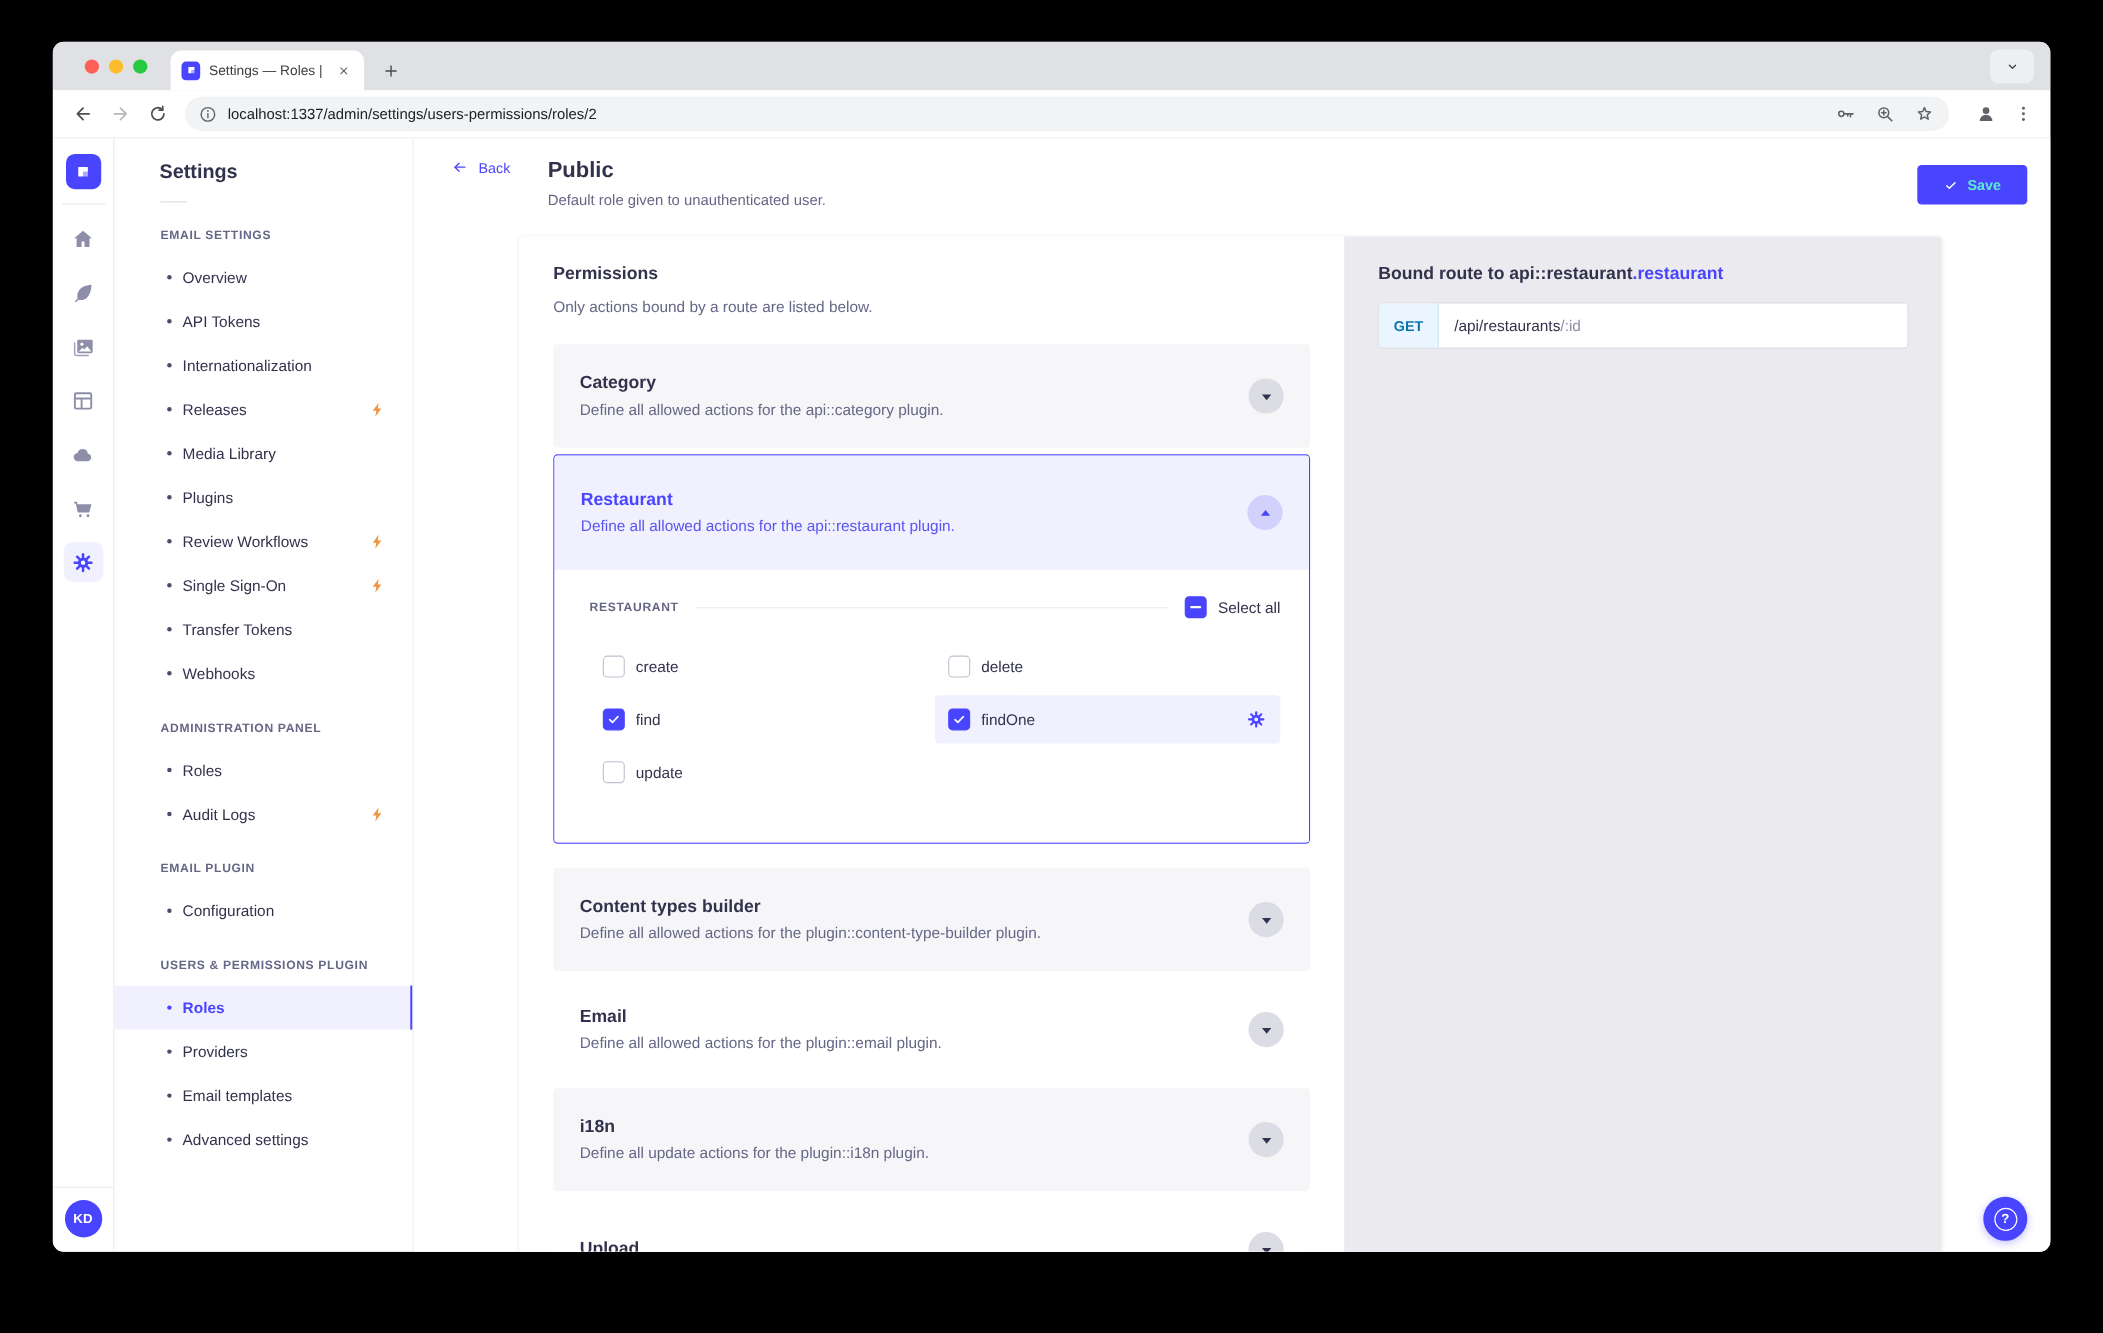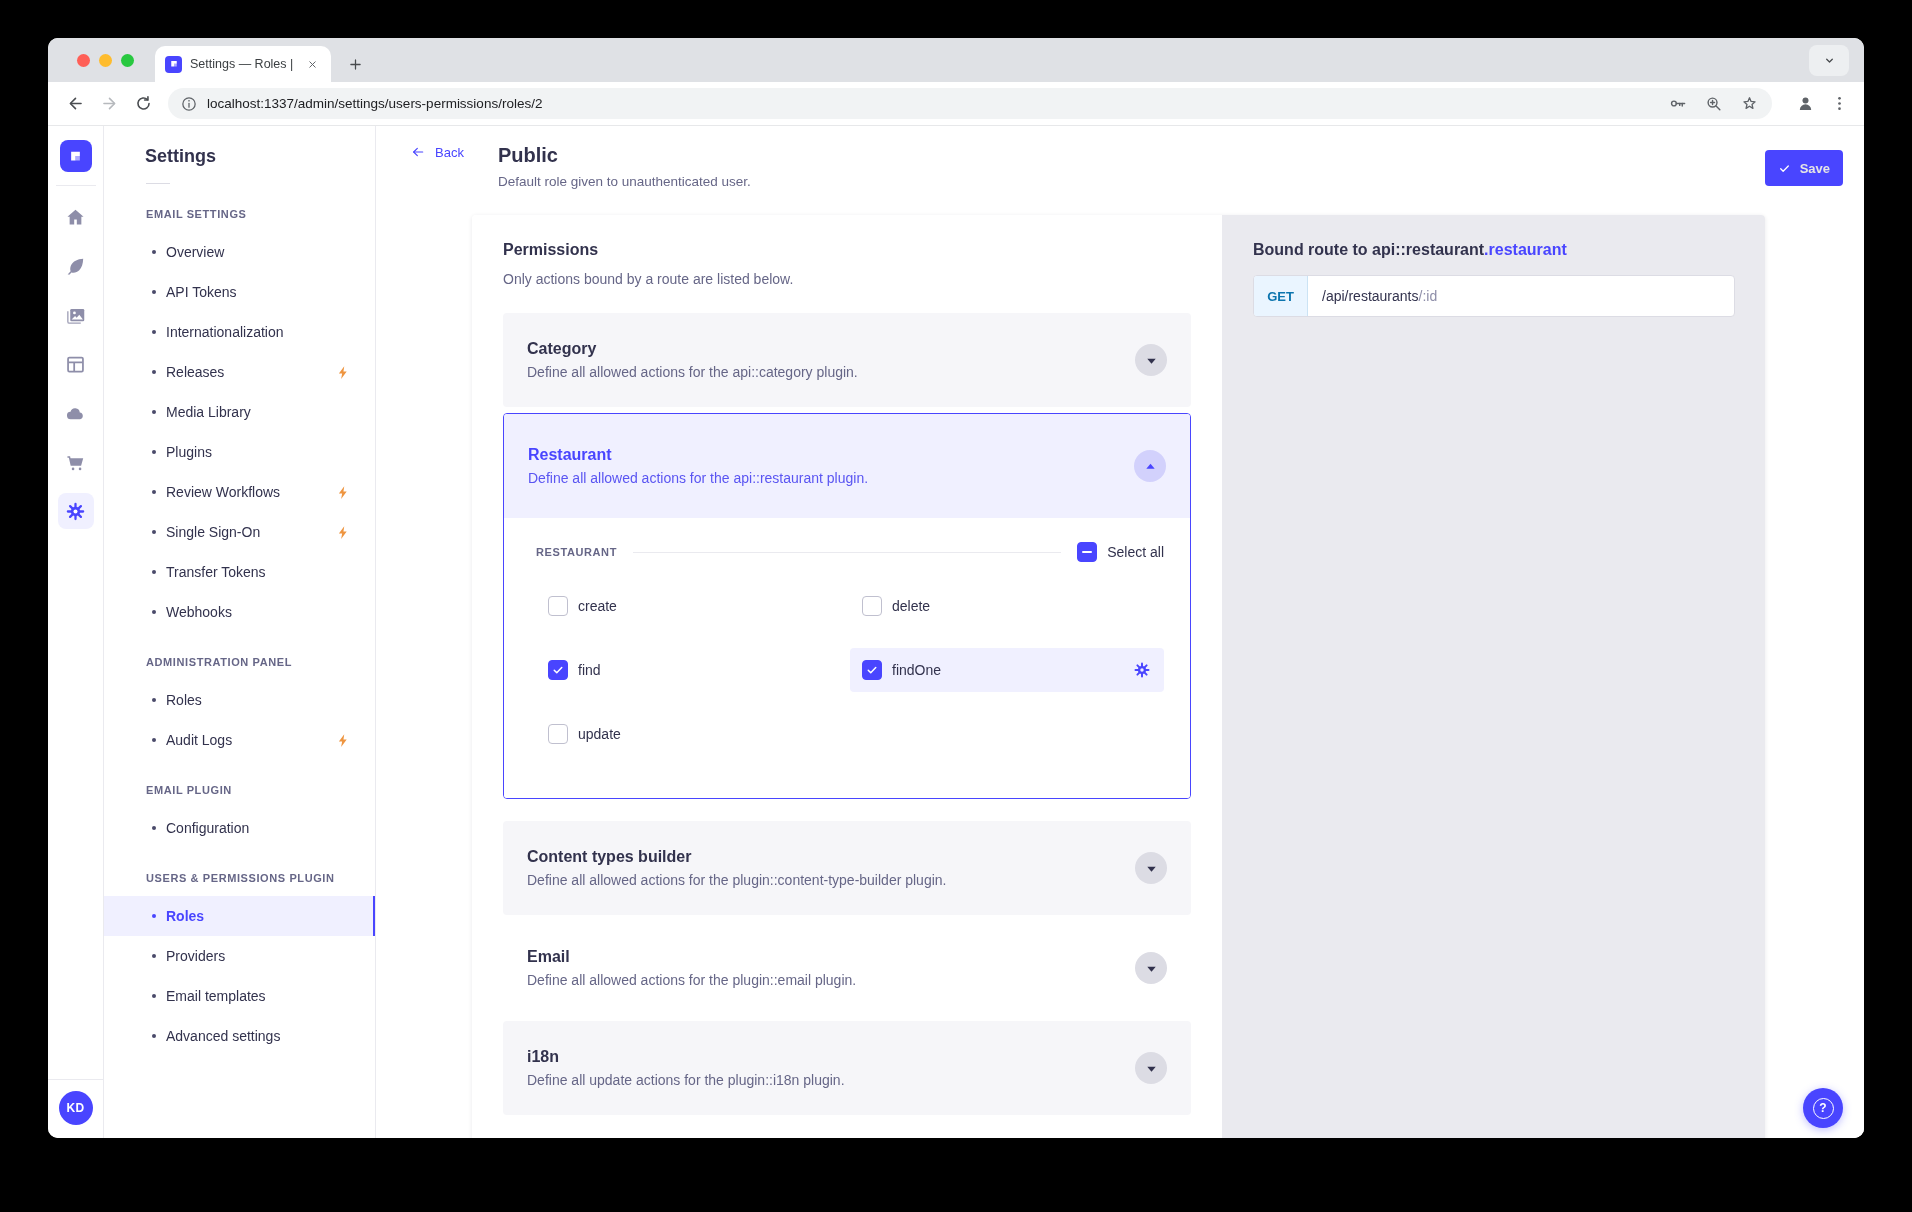--- a/index.html
+++ b/index.html
@@ -72,22 +72,22 @@
   .sb-item.active .sb-item-label { color:var(--accent); font-weight:600; }
   .sb-item.active .sb-bullet { background:var(--accent); }
 
   .main { flex:1; position:relative; background:#fff; overflow:hidden; }
   .page-header { height:89px; display:flex; align-items:flex-start; padding:18px 21px 0 34px; }
   .back { display:flex; align-items:center; gap:9px; margin-top:0; color:var(--accent); font-size:13px; cursor:pointer; }
   .back svg{ width:16px; height:16px; }
   .title-block { margin-left:34px; }
   .page-title { font-size:20px; font-weight:700; color:var(--dark); }
   .page-subtitle { margin-top:7px; font-size:13.5px; color:var(--gray); }
-  .save-btn { margin-left:auto; margin-top:6px; height:36px; padding:0 13px; background:var(--accent); border:none; border-radius:4px;
-    color:#e5e5e5; font-size:13px; font-weight:600; display:flex; align-items:center; gap:9px; font-family:inherit; }
+  .save-btn { margin-left:auto; margin-top:6px; height:36px; padding:0 24px; background:var(--accent); border:none; border-radius:4px;
+    color:#5eead4; font-size:13px; font-weight:600; display:flex; align-items:center; gap:9px; font-family:inherit; }
   .save-btn svg{ width:13px; height:13px; }
 
   .card { margin-left:96px; width:1293px; height:980px; display:flex; border-radius:4px; box-shadow:0 1px 4px rgba(33,33,52,.1); }
   .card-left { width:750px; flex:none; background:#fff; padding:26px 31px 0 31px; border-radius:4px 0 0 0; }
   .card-right { flex:1; background:var(--panel); padding:26px 30px 0 31px; border-radius:0 4px 0 0; }
 
   .perm-title { font-size:16px; font-weight:700; color:var(--dark); }
   .perm-sub { margin-top:12px; font-size:14px; color:var(--gray); }
   .accordions { margin-top:26px; }
   .acc { height:94px; border-radius:4px; position:relative; display:flex; flex-direction:column; justify-content:center;
@@ -108,21 +108,21 @@
   .exp-body { padding:24px 26px 42px 32px; background:#fff; }
   .selrow { display:flex; align-items:center; height:20px; }
   .selrow-label { font-size:11px; font-weight:700; letter-spacing:.6px; color:var(--gray); }
   .selrow-line { flex:1; height:1px; background:var(--line); margin:0 16px; }
   .selrow-sel { margin-left:10px; font-size:14px; color:var(--dark); }
   .cb { width:20px; height:20px; border:1px solid #c0c0cf; border-radius:4px; background:#fff; flex:none;
     display:inline-flex; align-items:center; justify-content:center; }
   .cb svg{ width:12px; height:12px; }
   .cb-on, .cb-ind { background:var(--accent); border-color:var(--accent); }
   .cb-minus { width:10px; height:2.6px; background:#fff; border-radius:1.5px; }
-  .perm-grid { margin-top:22px; display:grid; grid-template-columns:1fr 1fr; row-gap:20px; }
+  .perm-grid { margin-top:22px; display:grid; grid-template-columns:1fr 1fr; row-gap:4px; }
   .perm-cell { height:44px; display:flex; align-items:center; padding:0 12px; border-radius:4px; }
   .perm-cell.hl { background:var(--accent-light); }
   .perm-label { margin-left:10px; font-size:14px; color:var(--dark); }
   .gear-btn { margin-left:auto; width:20px; height:20px; border:none; background:transparent; color:var(--accent); padding:0;
     display:flex; align-items:center; justify-content:center; }
   .gear-btn svg{ width:18px; height:18px; }
   .gear-btn svg circle[fill="#fff"]{ fill:var(--accent-light); }
 
   .route-title { font-size:16px; font-weight:700; color:var(--dark); }
   .route-title .accent { color:var(--accent); }

